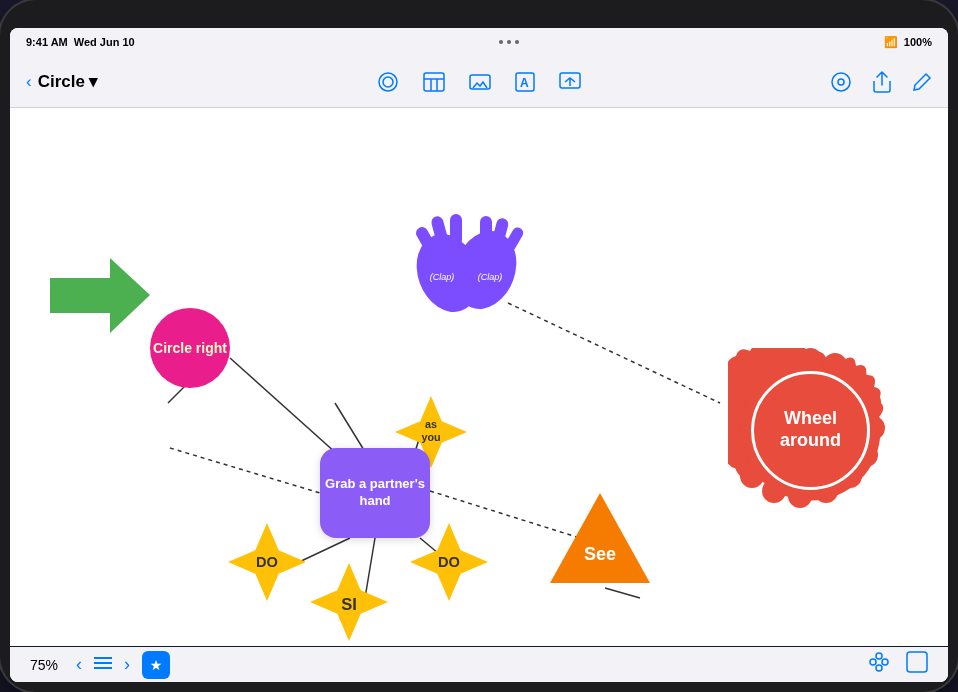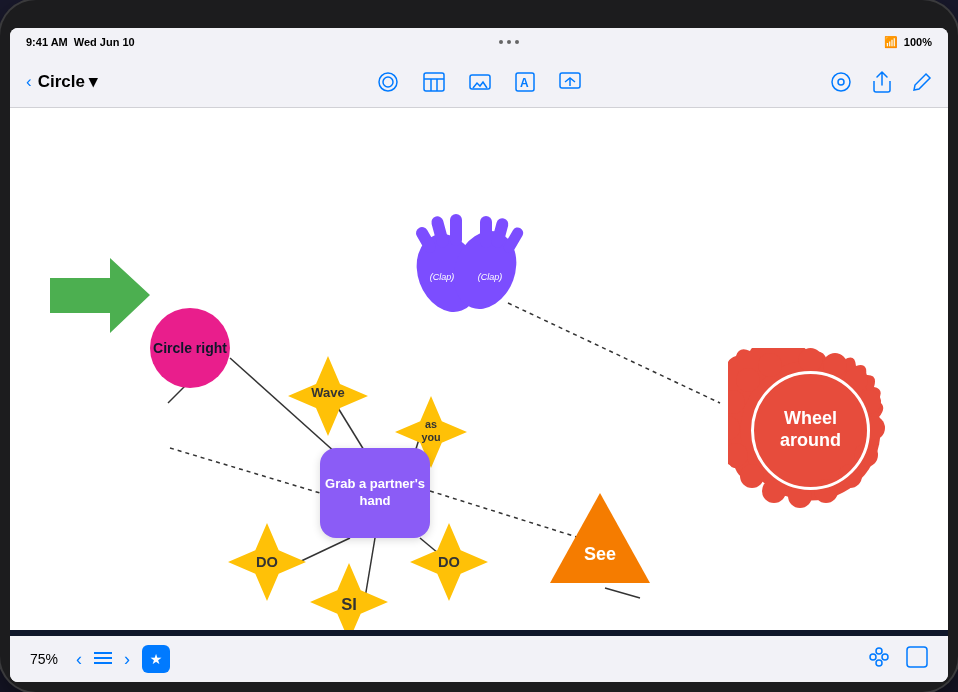--- a/index.html
+++ b/index.html
@@ -70,23 +70,23 @@
     .toolbar-icon { color: #007aff; font-size: 18px; cursor: pointer; display: flex; align-items: center; }
     
     .canvas {
       flex: 1;
       position: relative;
       background: #ffffff;
       overflow: hidden;
     }
     
     .bottom-bar {
-      height: 52px;
+      height: 36px;
       background: #f2f2f7;
-      border-top: 6px solid #0f172a;
+      border-top: 1px solid #0f172a;
       display: flex;
       align-items: center;
       padding: 0 20px;
       flex-shrink: 0;
     }
     .zoom-level { font-size: 14px; color: #000; font-weight: 500; margin-right: 12px; }
     .nav-btn { color: #007aff; font-size: 18px; cursor: pointer; margin: 0 6px; }
     .nav-list-btn { color: #007aff; font-size: 18px; cursor: pointer; margin: 0 6px; }
     .star-btn { 
       width: 28px; height: 28px; background: #007aff; border-radius: 6px; 
@@ -98,21 +98,21 @@
 
     
     .circle-shape {
       position: absolute;
       border-radius: 50%;
       background: #e91e8c;
       display: flex;
       align-items: center;
       justify-content: center;
       text-align: center;
-      color: #0f172a;
+      color: #fef9c3;
       font-size: 14px;
       font-weight: 600;
       line-height: 1.2;
     }
     .circle-right {
       width: 80px; height: 80px;
       top: 200px; left: 140px;
     }
     .circle-left {
       width: 80px; height: 80px;
@@ -272,26 +272,20 @@
       <svg style="position:absolute;top:145px;left:40px;" width="100" height="85">
         <polygon points="0,25 60,25 60,5 100,42 60,80 60,60 0,60" fill="#4caf50"></polygon>
       </svg>
 
       <div class="circle-shape circle-right">
         <span>Circle
 right</span>
       </div>
 
 
-      <div style="position:absolute;top:248px;left:278px;">
-        <svg width="80" height="80" viewBox="0 0 80 80">
-          <polygon points="40,0 52,28 80,40 52,52 40,80 28,52 0,40 28,28" fill="#ffc107"></polygon>
-          <text x="40" y="37" text-anchor="middle" font-size="13" font-weight="700" fill="#333" font-family="-apple-system,sans-serif" dy="4">Wave</text>
-        </svg>
-      </div>
 
       <div style="position:absolute;top:288px;left:385px;">
         <svg width="72" height="72" viewBox="0 0 80 80">
           <polygon points="40,0 52,28 80,40 52,52 40,80 28,52 0,40 28,28" fill="#ffc107"></polygon>
           <text x="40" y="35" text-anchor="middle" font-size="12" font-weight="700" fill="#333" font-family="-apple-system,sans-serif">as</text>
           <text x="40" y="50" text-anchor="middle" font-size="12" font-weight="700" fill="#333" font-family="-apple-system,sans-serif">you</text>
         </svg>
       </div>
 
       <div style="position:absolute;top:415px;left:218px;">

